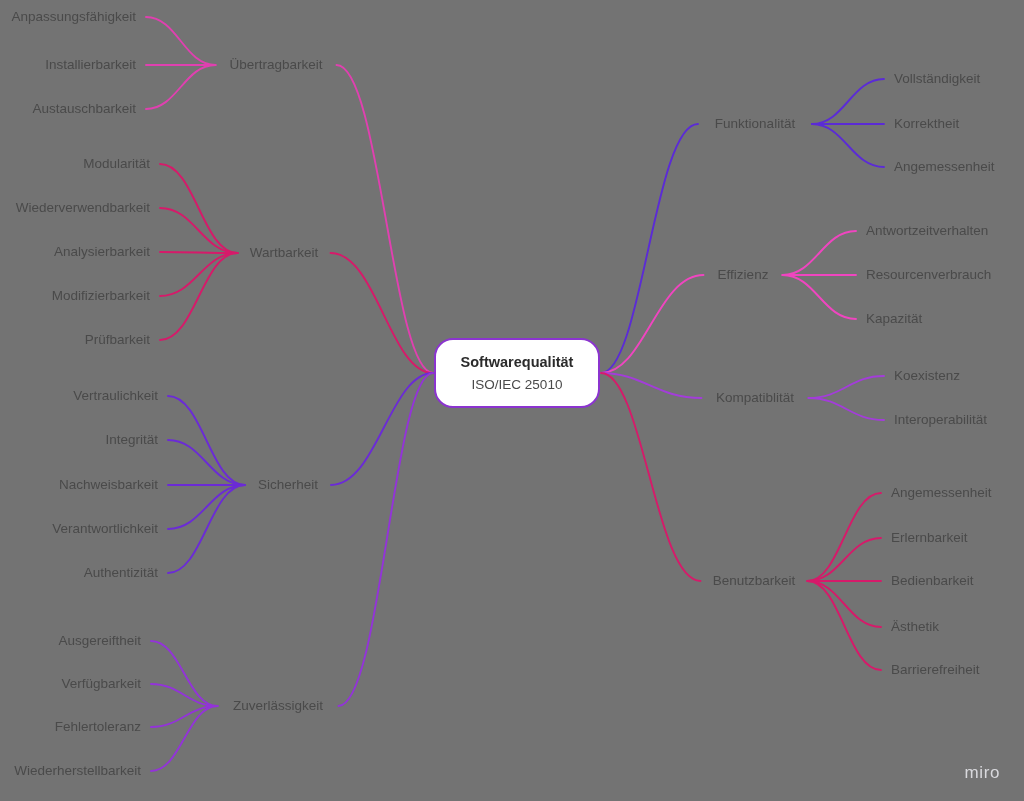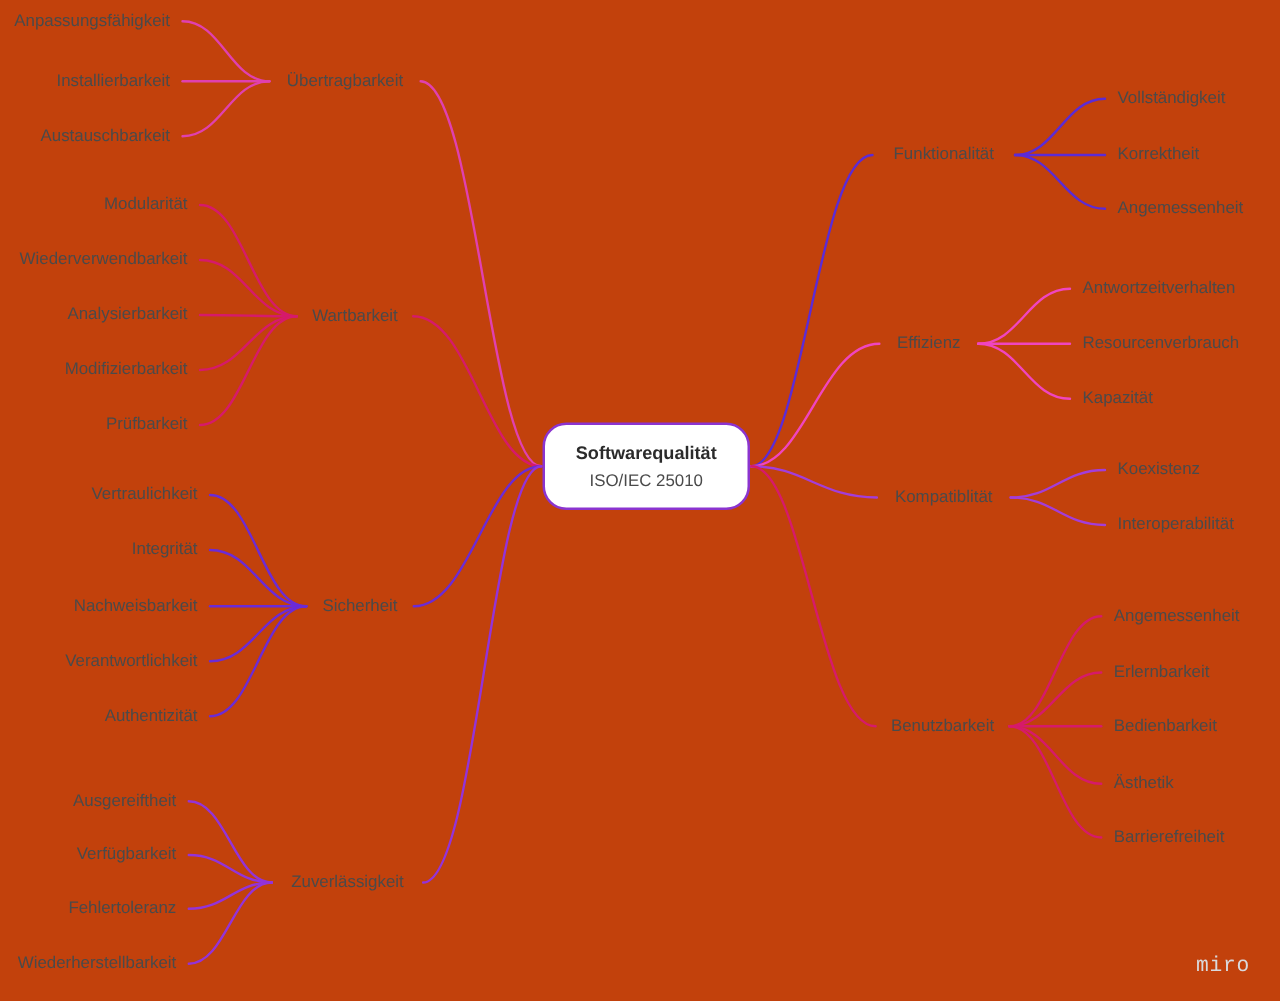--- a/index.html
+++ b/index.html
@@ -11,21 +11,21 @@
   body {
     width: 1024px;
     height: 801px;
     overflow: hidden;
     font-family: "Liberation Sans", "DejaVu Sans", sans-serif;
   }
   #mindmap-root {
     position: relative;
     width: 1024px;
     height: 801px;
-    background: #c2410c;
+    background: #737373;
   }
   #mindmap-svg {
     position: absolute;
     left: 0;
     top: 0;
     width: 1024px;
     height: 801px;
   }
   .node-label {
     fill: #4a4a4a;
@@ -62,21 +62,21 @@
   .edge {
     fill: none;
     stroke-width: 1.9;
     stroke-linecap: round;
   }
   .watermark {
     position: absolute;
     right: 24px;
     bottom: 18px;
     color: #d9d9dd;
-    font-family: Liberation Mono, monospace;
+    font-family: Liberation Sans, sans-serif;
     font-size: 17px;
     letter-spacing: 0.6px;
     user-select: none;
   }
 </style>
 </head>
 <body>
 
 <div id="mindmap-root">
   <svg id="mindmap-svg" viewBox="0 0 1024 801" xmlns="http://www.w3.org/2000/svg">

